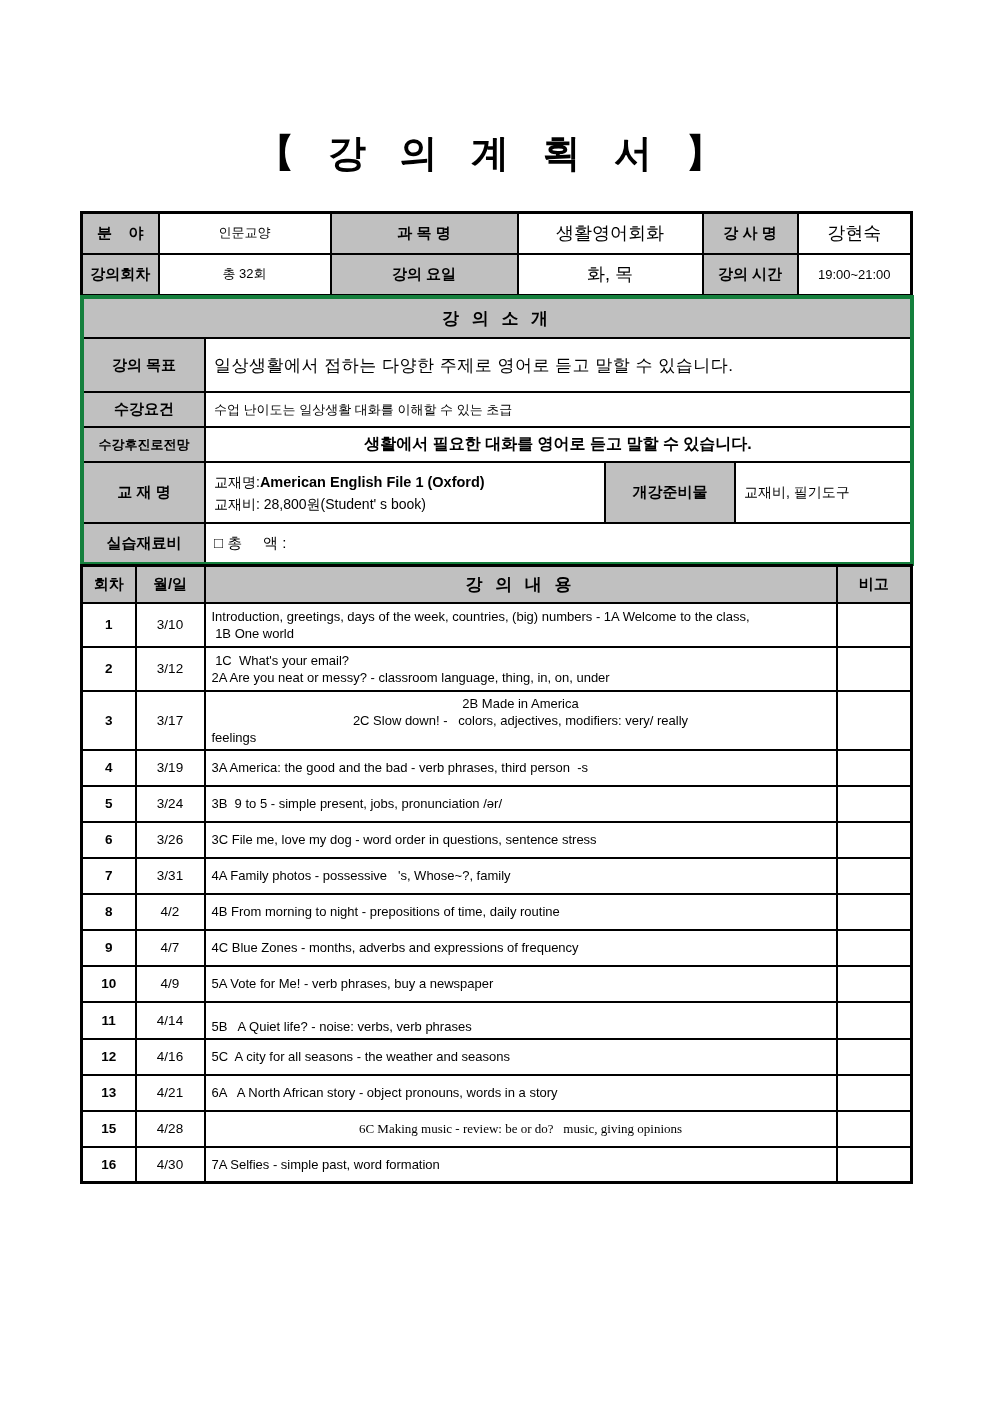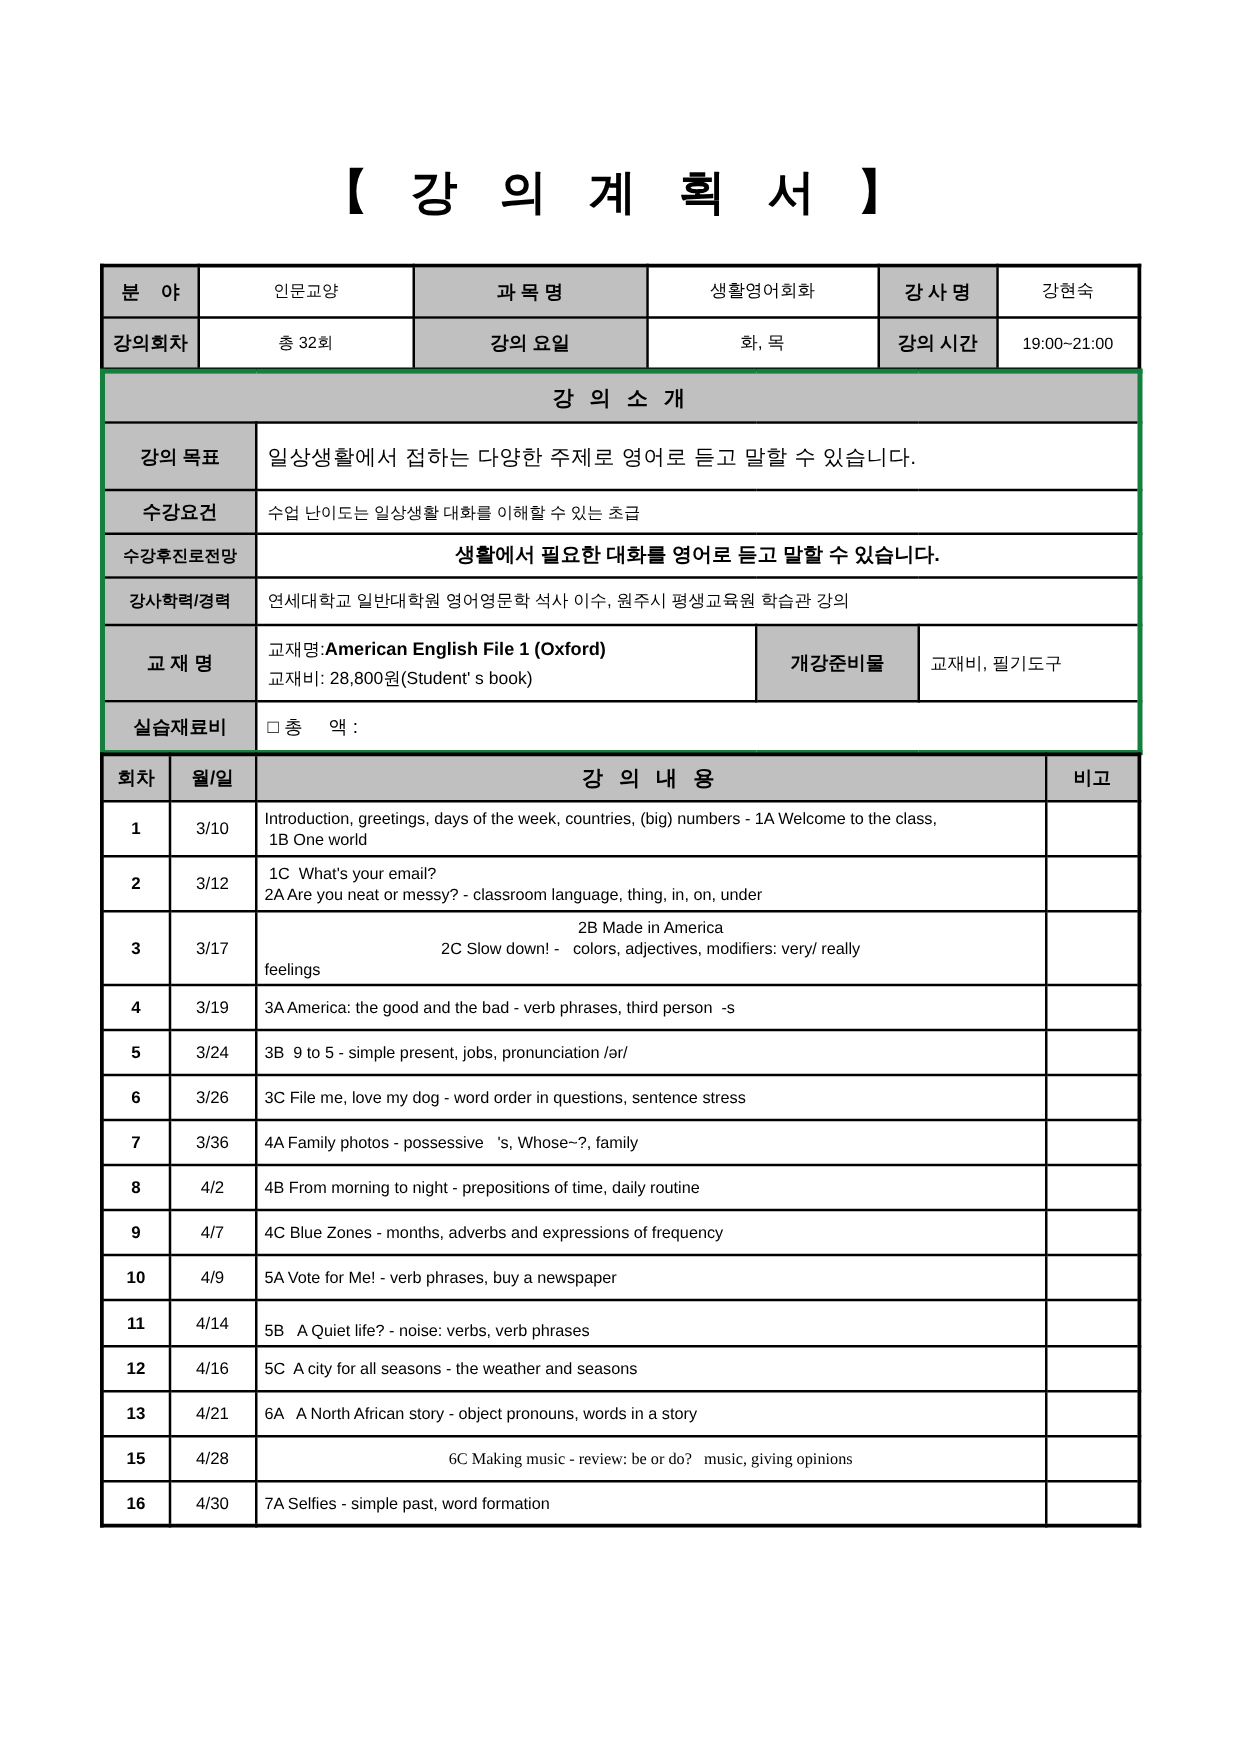--- a/index.html
+++ b/index.html
@@ -33,21 +33,21 @@
   .t1{ margin-top:32px; border:3px solid #000; }
   .t2{ margin-top:-2px; border:4px solid #15803d; }
   .t3{ margin-top:-2px; border:3px solid #000; }
   .hd{
     background:#c0c0c0;
     font-weight:bold;
     text-align:center;
     font-size:15px;
     white-space:pre;
   }
-  .val{ text-align:center; font-size:14px; }
+  .val{ text-align:center; font-size:18px; }
   .val-sm{ text-align:center; font-size:13px; }
   .sec-hd{
     background:#c0c0c0;
     font-weight:bold;
     text-align:center;
     font-size:17px;
     letter-spacing:4px;
   }
   .cell-pad{ padding:2px 8px; }
   .goal-txt{ font-size:17px; letter-spacing:0.5px; }
@@ -114,24 +114,20 @@
     <td class="cell-pad goal-txt" colspan="3">일상생활에서 접하는 다양한 주제로 영어로 듣고 말할 수 있습니다.</td>
   </tr>
   <tr style="height:35px">
     <td class="hd">수강요건</td>
     <td class="cell-pad req-txt" colspan="3">수업 난이도는 일상생활 대화를 이해할 수 있는 초급</td>
   </tr>
   <tr style="height:35px">
     <td class="hd small-label">수강후진로전망</td>
     <td class="cell-pad prospect-txt" colspan="3">생활에서 필요한 대화를 영어로 듣고 말할 수 있습니다.</td>
   </tr>
-  <tr style="height:38px">
-    <td class="hd small-label">강사학력/경력</td>
-    <td class="cell-pad instr-txt" colspan="3">연세대학교 일반대학원 영어영문학 석사 이수, 원주시 평생교육원 학습관 강의</td>
-  </tr>
   <tr style="height:61px">
     <td class="hd">교 재 명</td>
     <td class="cell-pad">
       <div class="book-line"><span>교재명:</span><b>American English File 1 (Oxford)</b></div>
       <div class="book-line">교재비: 28,800원(Student' s book)</div>
     </td>
     <td class="hd">개강준비물</td>
     <td class="cell-pad instr-txt" style="font-size:14px">교재비, 필기도구</td>
   </tr>
   <tr style="height:41px">
@@ -204,21 +200,21 @@
       <tr style="height: 36px;">
     <td class="sched-no">6</td>
     <td class="sched-date">3/26</td>
     <td class="sched-content">
           <div style="text-align: left;">3C File me, love my dog - word order in questions, sentence stress</div>
         </td>
     <td class="sched-note"></td>
   </tr>
       <tr style="height: 36px;">
     <td class="sched-no">7</td>
-    <td class="sched-date">3/36</td>
+    <td class="sched-date">3/31</td>
     <td class="sched-content">
           <div style="text-align: left;">4A Family photos - possessive   's, Whose~?, family</div>
         </td>
     <td class="sched-note"></td>
   </tr>
       <tr style="height: 36px;">
     <td class="sched-no">8</td>
     <td class="sched-date">4/2</td>
     <td class="sched-content">
           <div style="text-align: left;">4B From morning to night - prepositions of time, daily routine</div>

